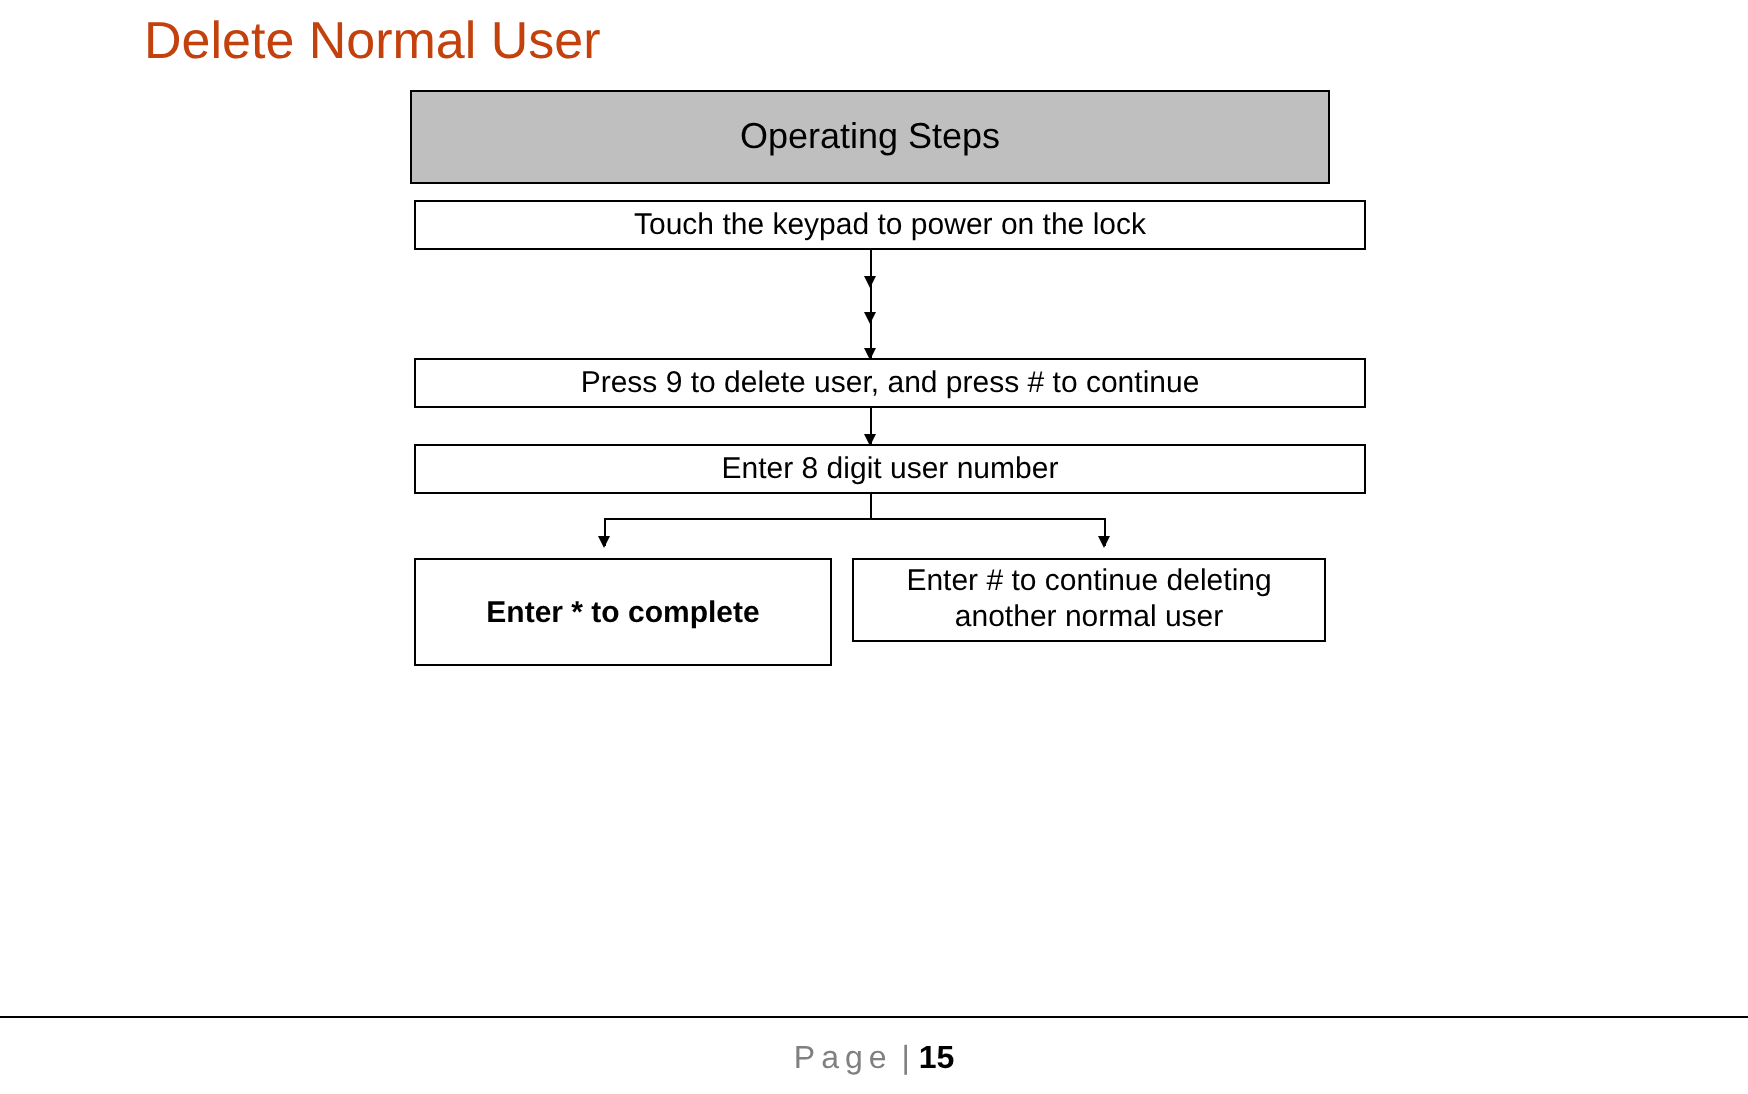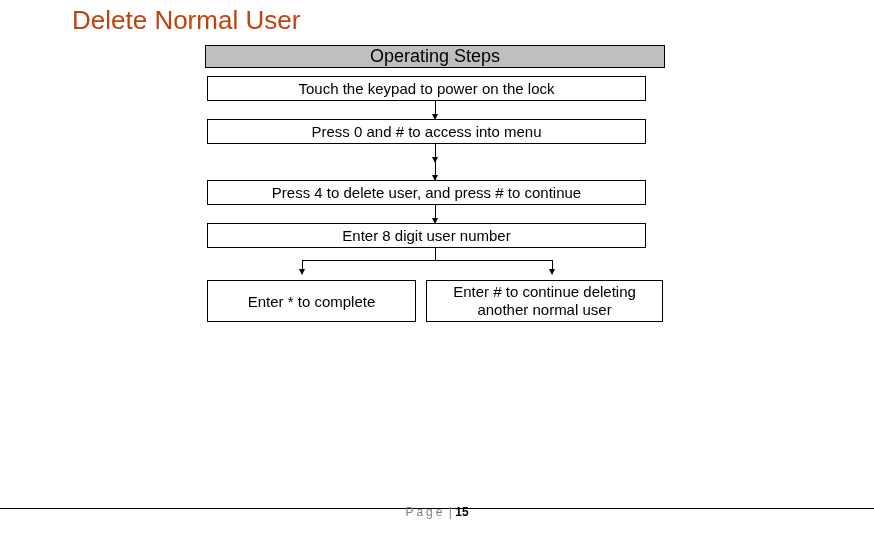--- a/index.html
+++ b/index.html
@@ -25,30 +25,30 @@
       position: absolute;
       left: 205px;
       top: 45px;
       width: 460px;
     }
     .header-box {
       background: #bfbfbf;
       border: 1px solid #000;
       text-align: center;
       font-size: 18px;
-      padding: 0 0;
+      padding: 12px 0;
       width: 460px;
     }
     .step-box {
       border: 1px solid #000;
       background: #fff;
       text-align: center;
       font-size: 15px;
       padding: 3px 8px;
-      width: 439px;
+      width: 476px;
       margin-left: 2px;
     }
     .arrow-down {
       width: 1px;
       height: 18px;
       background: #000;
       margin: 0 auto;
       position: relative;
     }
     .arrow-down::after {
@@ -77,21 +77,22 @@
       background: #fff;
       text-align: center;
       font-size: 15px;
       padding: 3px 8px;
       display: flex;
       align-items: center;
       justify-content: center;
     }
     .branch-left {
       width: 210px;
-      height: 42px;
+      height: 54px;
+      font-weight: bold;
     }
     .branch-right {
       width: 238px;
       height: 42px;
       line-height: 1.2;
     }
     .branch-connector {
       position: relative;
       height: 32px;
       width: 456px;
@@ -154,25 +155,25 @@
     .footer-line {
       position: absolute;
       bottom: 38px;
       left: 0;
       right: 0;
       height: 1px;
       background: #000;
     }
     .footer-text {
       position: absolute;
-      bottom: 28px;
+      bottom: 8px;
       left: 0;
       right: 0;
       text-align: center;
-      font-size: 12px;
+      font-size: 16px;
       color: #808080;
       letter-spacing: 3px;
     }
     .footer-text .page-num {
       color: #000;
       letter-spacing: 0;
       font-weight: bold;
     }
     .footer-text .pipe {
       letter-spacing: 0;
@@ -184,26 +185,25 @@
 
 <h2 class="title">Delete Normal User</h2>
 
 <div class="flow-container">
   <div class="header-box">Operating Steps</div>
   <div class="spacer"></div>
 
   <div class="step-box">Touch the keypad to power on the lock</div>
   <div class="arrow-down"></div>
 
-  <div class="step-box">Press 0 and # to access into menu</div>
-  <div class="arrow-down"></div>
-
-  <div class="arrow-down"></div>
-
-  <div class="step-box">Press 4 to delete user, and press # to continue</div>
+  <div class="arrow-down"></div>
+
+  <div class="arrow-down"></div>
+
+  <div class="step-box">Press 9 to delete user, and press # to continue</div>
   <div class="arrow-down"></div>
 
   <div class="step-box">Enter 8 digit user number</div>
 
   <div class="branch-connector">
     <div class="stem"></div>
     <div class="hbar"></div>
     <div class="vleft"></div>
     <div class="vright"></div>
   </div>

